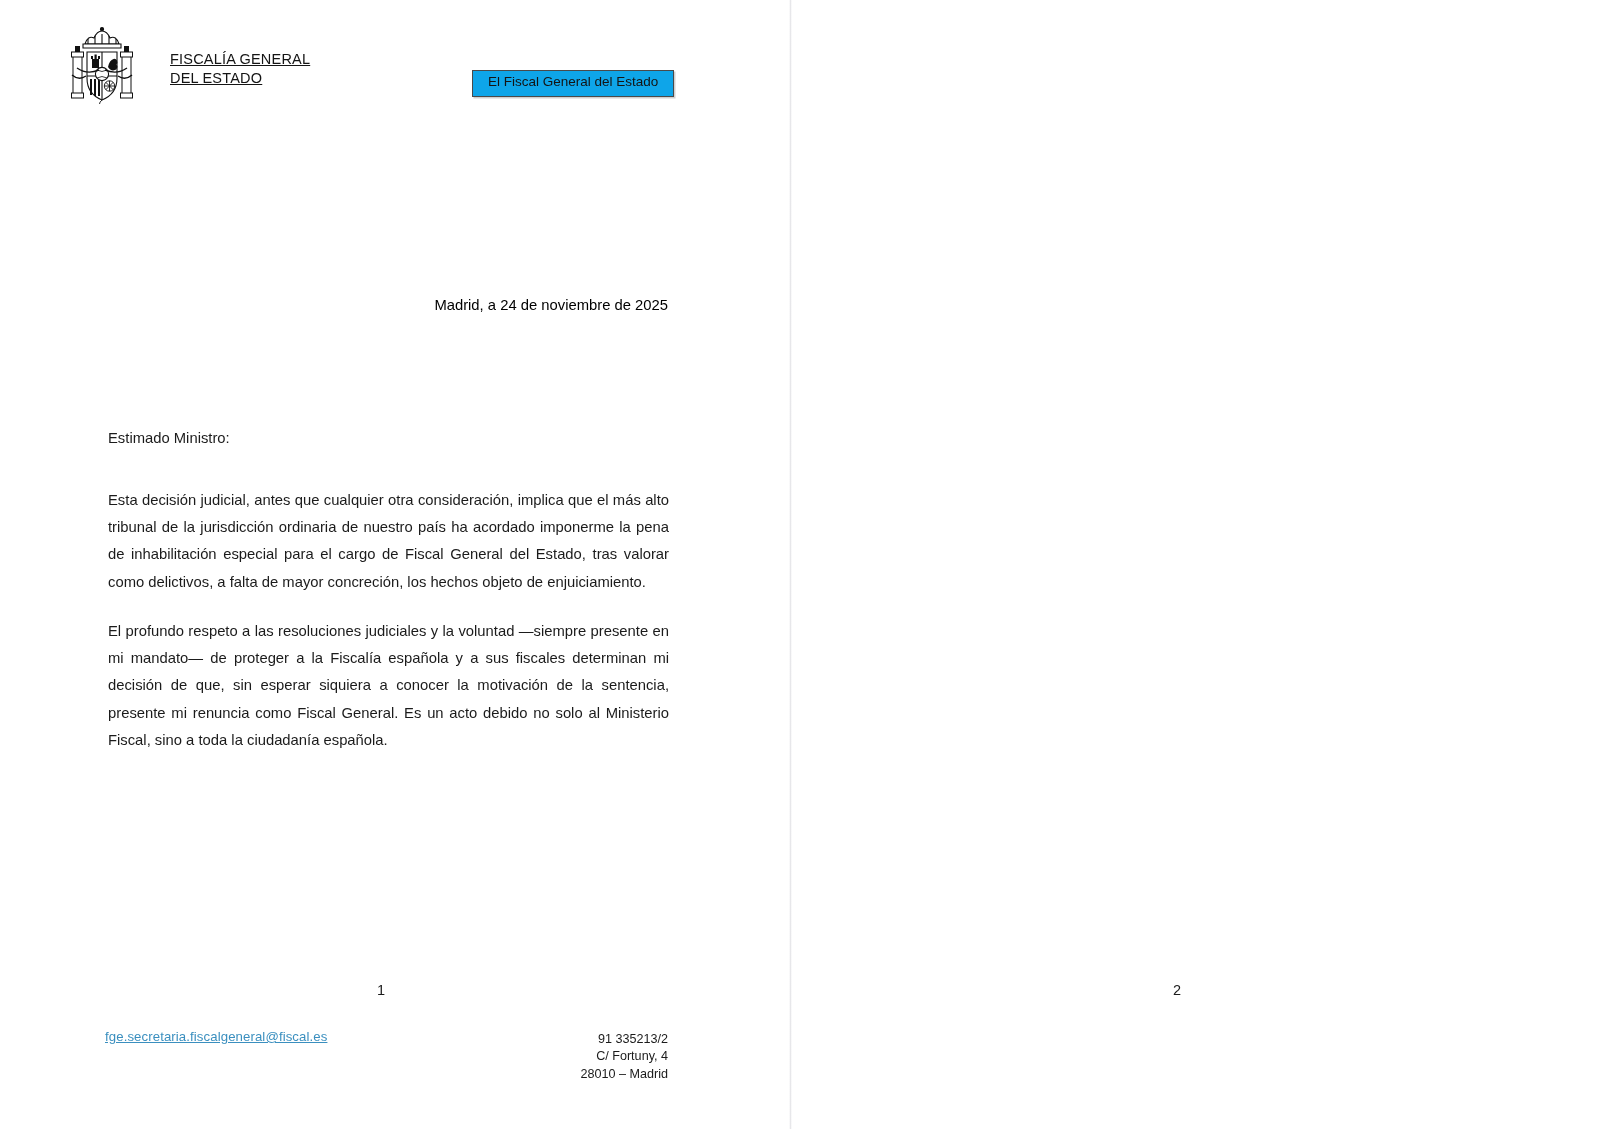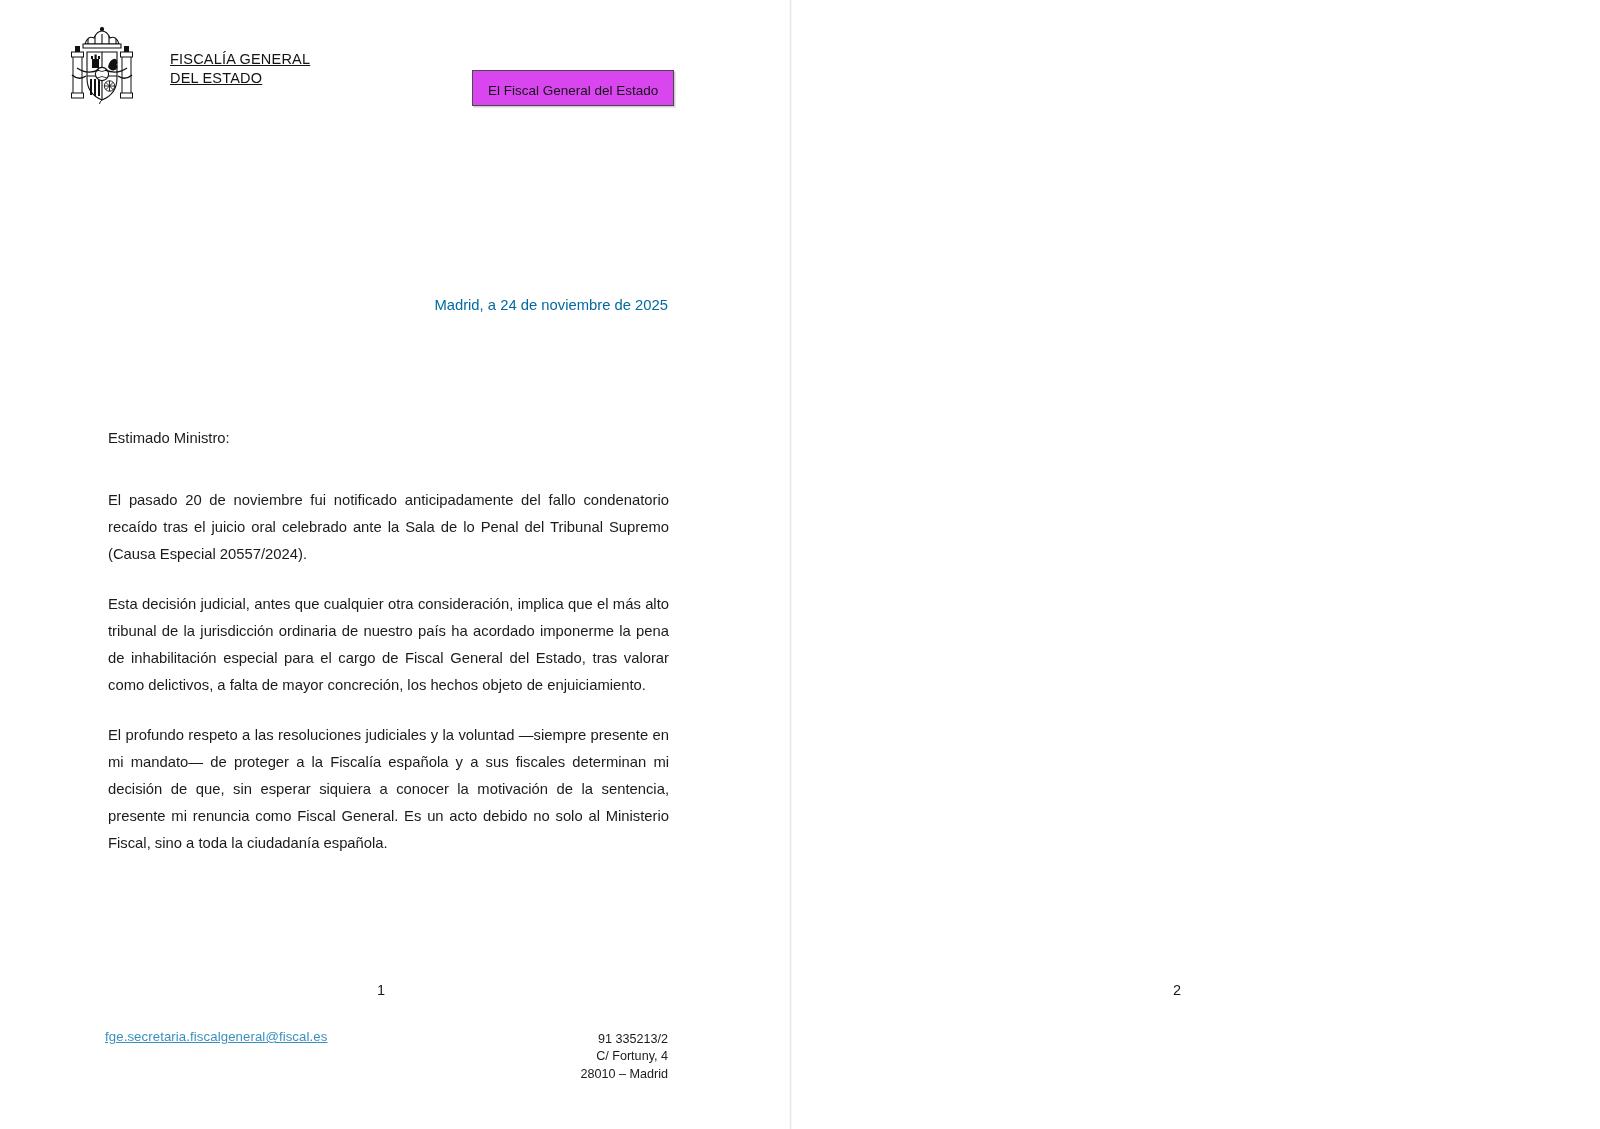--- a/index.html
+++ b/index.html
@@ -65,24 +65,24 @@
     color: #141414;
     white-space: pre-line;
     text-decoration: underline;
   }
   .role-box {
     position: absolute;
     top: 48px;
     left: 472px;
     border: 1.4px solid #4a4a4a;
     box-shadow: 1.5px 1.5px 0 rgba(120,120,120,0.35);
-    padding: 12px 15px 7px 15px;
+    padding: 3px 15px 7px 15px;
     font-size: 13.5px;
     color: #141414;
-    background: #d946ef;
+    background: #0ea5e9;
     white-space: nowrap;
   }
 
   
   .addressee {
     position: absolute;
     top: 149px;
     left: 108px;
     width: 600px;
     font-style: italic;
@@ -92,21 +92,21 @@
   }
   .addressee div { white-space: nowrap; }
 
   .dateline {
     position: absolute;
     top: 297px;
     left: 108px;
     width: 560px;
     text-align: right;
     font-size: 14.8px;
-    color: #0369a1;
+    color: #000000;
   }
 
   .salutation {
     position: absolute;
     top: 430px;
     left: 108px;
     font-size: 14.8px;
     color: #1b1b1b;
   }
 
@@ -237,21 +237,20 @@
 DEL ESTADO</div>
       <div class="role-box">El Fiscal General del Estado</div>
     </div>
 
 
     <div class="dateline">Madrid, a 24 de noviembre de 2025</div>
 
     <div class="salutation">Estimado Ministro:</div>
 
     <div class="body-col left-start">
-      <p>El pasado 20 de noviembre fui notificado anticipadamente del fallo condenatorio recaído tras el juicio oral celebrado ante la Sala de lo Penal del Tribunal Supremo (Causa Especial 20557/2024).</p>
       <p>Esta decisión judicial, antes que cualquier otra consideración, implica que el más alto tribunal de la jurisdicción ordinaria de nuestro país ha acordado imponerme la pena de inhabilitación especial para el cargo de Fiscal General del Estado, tras valorar como delictivos, a falta de mayor concreción, los hechos objeto de enjuiciamiento.</p>
       <p>El profundo respeto a las resoluciones judiciales y la voluntad —siempre presente en mi mandato— de proteger a la Fiscalía española y a sus fiscales determinan mi decisión de que, sin esperar siquiera a conocer la motivación de la sentencia, presente mi renuncia como Fiscal General. Es un acto debido no solo al Ministerio Fiscal, sino a toda la ciudadanía española.</p>
     </div>
 
     <div class="page-number">1</div>
     <a class="footer-email" href="#">fge.secretaria.fiscalgeneral@fiscal.es</a>
     <div class="footer-address">91 335213/2
 C/ Fortuny, 4
 28010 – Madrid</div>
   </div>

